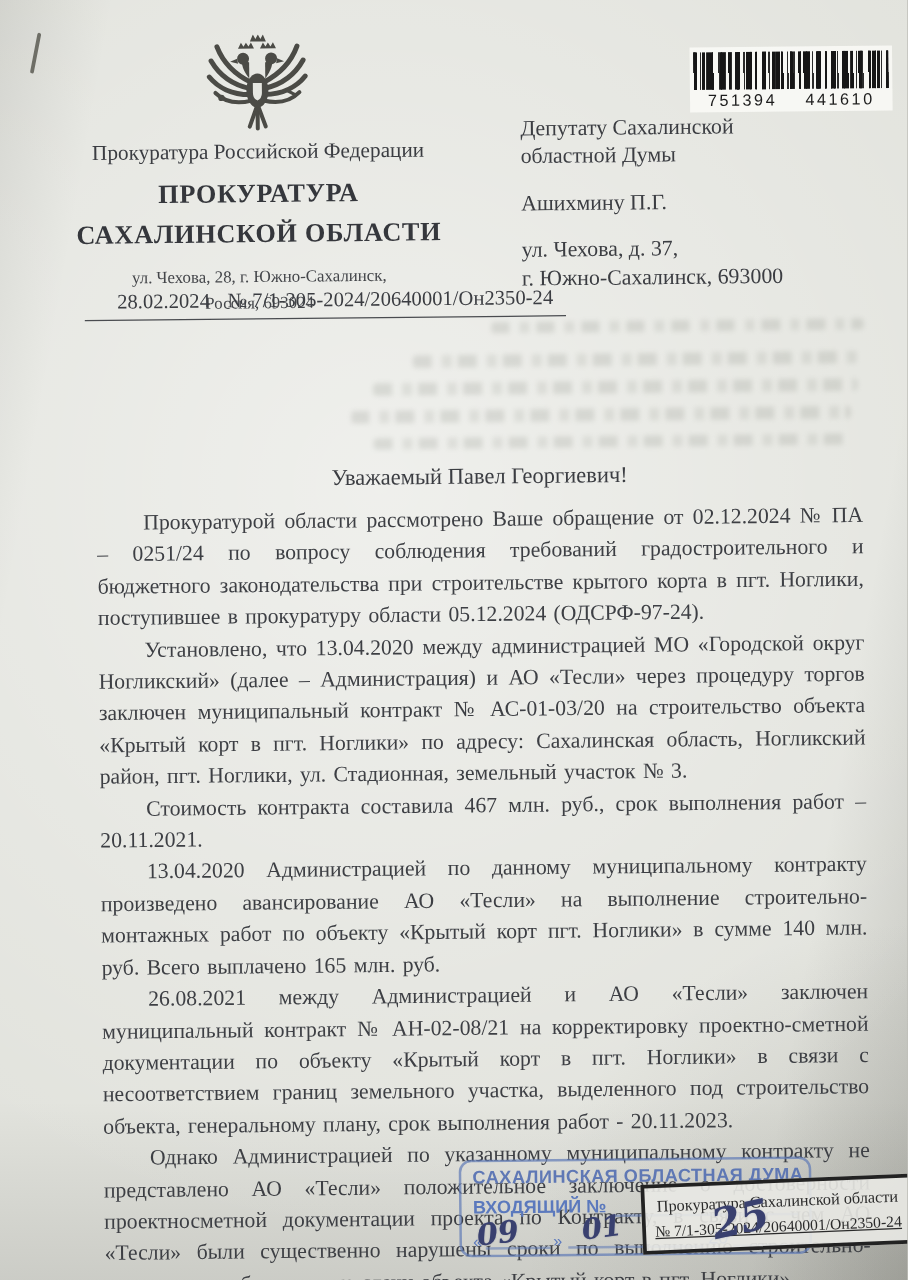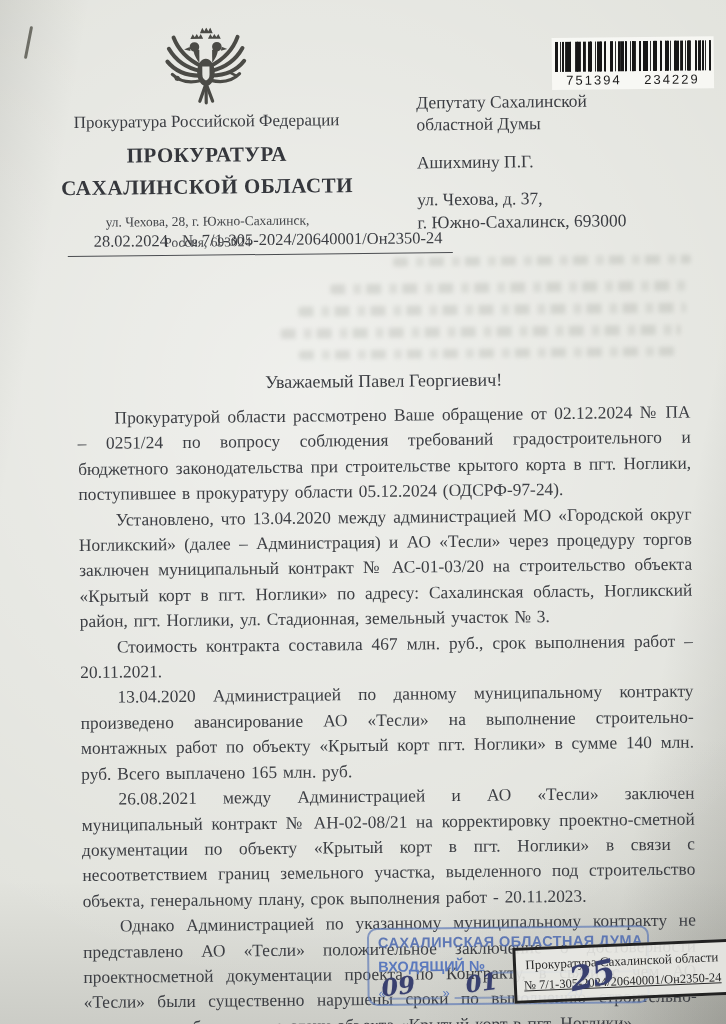--- a/index.html
+++ b/index.html
@@ -135,21 +135,21 @@
     </div>
 
     <div class="refline">
       <span>28.02.2024</span><span class="gap"></span><span>№ 7/1-305-2024/20640001/Он2350-24</span>
     </div>
 
     <div class="barcode-wrap">
       <div class="bars"></div>
       <div class="bar-nums">
         <span>751394</span>
-        <span>234229</span>
+        <span>441610</span>
       </div>
     </div>
 
     <div class="recipient">
       <div class="grp">
         <div>Депутату Сахалинской</div>
         <div>областной Думы</div>
       </div>
       <div class="grp">Ашихмину П.Г.</div>
       <div class="grp">

